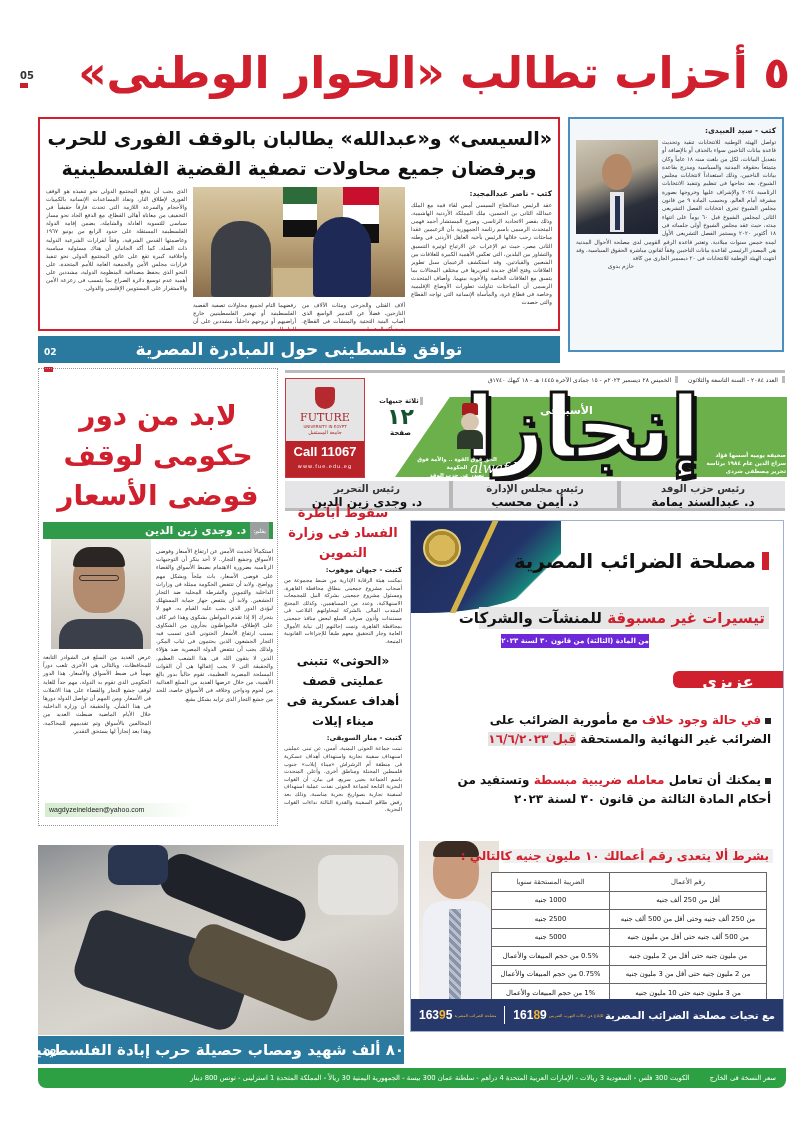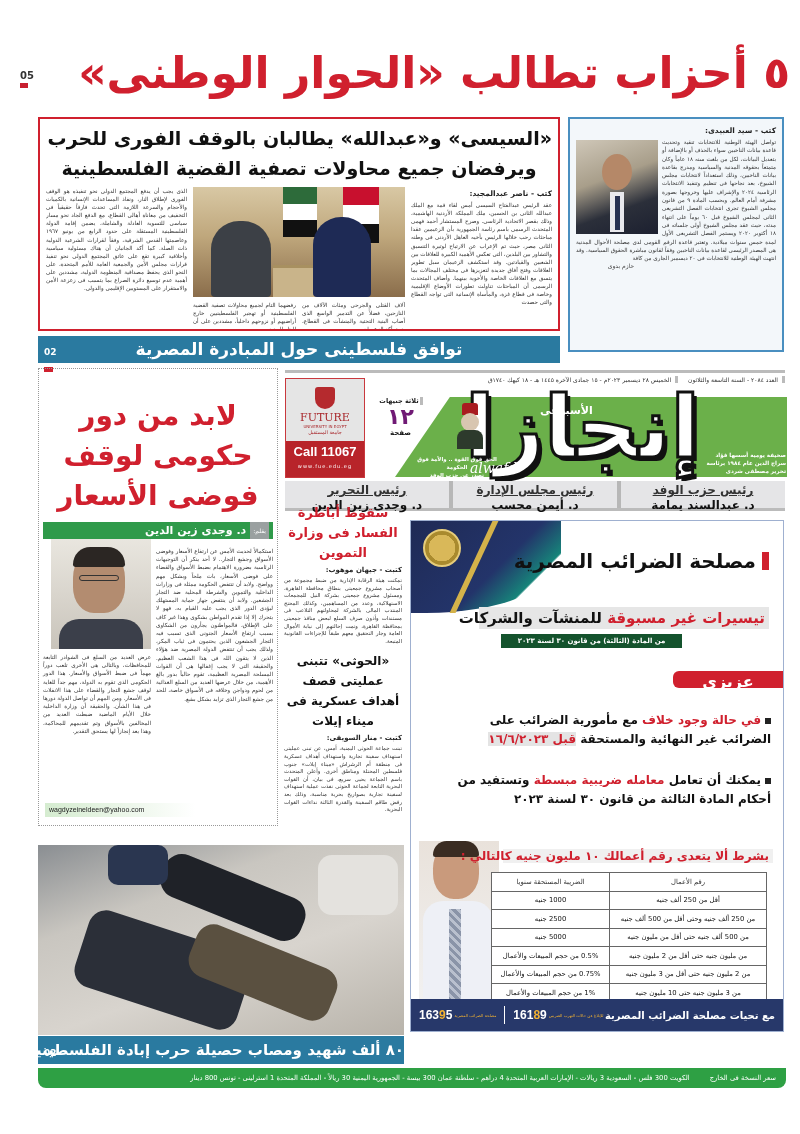--- a/index.html
+++ b/index.html
@@ -79,37 +79,37 @@
   .logo-latin { left: 470px; top: 460px; font-size: 14px; font-style: italic; color: #fff; font-family: "DejaVu Serif", serif; direction: ltr; }
   .weekly { left: 540px; top: 404px; font-size: 11px; color: #fff; font-weight: bold; }
   .mast-tagline { left: 702px; top: 451px; width: 84px; font-size: 5.6px; line-height: 8px; color: #fff; font-weight: bold; text-align: right; }
   .saad-portrait { left: 455px; top: 403px; width: 30px; height: 46px; }
   .saad-portrait .fez { position:absolute; left:7px; top:0; width:16px; height:12px; background:#a81c20; border-radius:3px 3px 0 0; }
   .saad-portrait .face { position:absolute; left:6px; top:10px; width:18px; height:18px; border-radius:50%; background:#d8c6b0; }
   .saad-portrait .coat { position:absolute; left:2px; top:27px; width:26px; height:19px; background:#2d3a2c; border-radius:8px 8px 0 0; }
   .saad-slogan { left: 412px; top: 455px; width: 90px; font-size: 5.4px; line-height: 8px; color: #fff; text-align: center; font-weight: bold; }
   .price-box { left: 378px; top: 397px; width: 45px; text-align: center; }
   .price-label { font-size: 6.5px; color: #222; font-weight: bold; border-right: 3px solid #bbb; }
-  .pages-num { font-size: 22px; font-weight: bold; color: #701a75; line-height: 24px; }
+  .pages-num { font-size: 22px; font-weight: bold; color: #14532d; line-height: 24px; }
   .pages-word { font-size: 7px; font-weight: bold; color: #111; }
 
   
   .fue-ad { left: 285px; top: 378px; width: 80px; height: 100px; border: 1px solid #c9383d; background: #e5e5e5; }
   .fue-crest { margin: 8px auto 0; width: 20px; height: 22px; background:#b52a2e; border-radius: 3px 3px 10px 10px; }
   .fue-name { font-family: "DejaVu Serif", serif; font-size: 11px; color: #a8262a; text-align: center; direction: ltr; margin-top: 2px; }
   .fue-sub { font-size: 4px; color: #a8262a; text-align: center; direction: ltr; }
   .fue-call { position: absolute; left: 0; bottom: 0; width: 78px; height: 36px; background: #b8242a; color: #fff; text-align: center; direction: ltr; }
   .fue-call .num { font-size: 13px; font-weight: bold; line-height: 22px; font-family: "Liberation Sans", sans-serif; }
   .fue-call .url { font-size: 5px; letter-spacing: 1px; }
 
   
   .staff-row { left: 285px; top: 481px; width: 500px; height: 30px; background: #e5e5e7; display: flex; border-bottom: 3px solid #bbb; }
   .staff-cell { flex: 1; text-align: center; border-right: 4px solid #b7b7b7; padding-top: 2px; }
   .staff-cell:first-child { border-right: none; }
-  .staff-role { font-size: 12px; color: #333; font-weight: bold; text-decoration: underline; }
+  .staff-role { font-size: 10px; color: #333; font-weight: bold; }
   .staff-name { font-size: 12px; color: #111; font-weight: bold; line-height: 16px; }
 
   
   .opinion-box { left: 38px; top: 368px; width: 240px; height: 458px; border: 1px dotted #999; padding: 4px; overflow: hidden; }
   .opinion-title { font-size: 28px; font-weight: bold; color: #d0202e; text-align: center; line-height: 40px; margin-top: 23px; }
   .opinion-author-bar { margin-top: 6px; height: 17px; background: #2f9a4a; color: #fff; display: flex; align-items: center; justify-content: flex-start; padding-right: 4px; }
   .opinion-author-bar .by { background: #9aa0a0; font-size: 6px; padding: 0 3px; height: 17px; line-height: 17px; margin-left: 4px; }
   .opinion-author-bar .name { font-size: 11px; font-weight: bold; }
   .opinion-body { display: flex; gap: 5px; margin-top: 0; }
   .opinion-col-r { flex: 1; }
@@ -134,21 +134,21 @@
   .tax-swoosh { position: absolute; left: 0; top: 0; width: 150px; height: 92px;
     background: linear-gradient(135deg,#1f2a55 0%,#23346a 55%, #17847a 75%, #fff 76%);
     border-bottom-right-radius: 90% 60%; }
   .tax-gold-line { position:absolute; left: 60px; top: 0; width: 6px; height: 92px; background: #d4b24a; transform: skewX(-25deg); }
   .tax-seal { position:absolute; left: 12px; top: 8px; width: 38px; height: 38px; border-radius: 50%;
     background: radial-gradient(circle,#d9b859 0 55%, #a98a2e 56% 100%); border: 2px solid #e6cc7a; }
   .tax-title { position:absolute; right: 14px; top: 28px; font-size: 20px; font-weight: bold; color: #111; display:flex; align-items:center; gap:6px; }
   .tax-title .mark { width: 7px; height: 18px; background: #d0202e; }
   .tax-sub { position:absolute; right: 14px; top: 86px; width: 290px; background: #e6e6e6; font-size: 15px; font-weight: bold; color: #111; text-align: right; padding: 2px 4px; white-space: nowrap; }
   .tax-sub .red { color: #d0202e; }
-  .tax-law-badge { position:absolute; left: 90px; top: 113px; width: 181px; height: 14px; background: #14532d; color:#fff; font-size: 7px; font-weight: bold; text-align:center; line-height: 14px; }
+  .tax-law-badge { position:absolute; left: 90px; top: 113px; width: 148px; height: 14px; background: #6d28d9; color:#fff; font-size: 7px; font-weight: bold; text-align:center; line-height: 14px; }
   .tax-dear { position:absolute; right: 0; top: 150px; width: 110px; height: 17px; background: #d0202e; color:#fff; font-size: 16px; font-weight: bold; border-radius: 6px 0 0 6px; text-align:center; line-height: 22px; }
   .tax-bullet { position:absolute; right: 12px; width: 330px; font-size: 12px; font-weight: bold; color: #111; line-height: 19px; text-align: right; }
   .tax-bullet .sq { display:inline-block; width:6px; height:6px; background:#222; margin-left: 4px; vertical-align: middle; }
   .tax-bullet .red { color: #d0202e; }
   .tax-bullet .hl { background: #e4e4e4; }
   .tax-cond { position:absolute; right: 10px; top: 328px; width: 270px; font-size: 12px; font-weight: bold; color: #d0202e; background: #f0f0f0; text-align: right; padding: 0 4px; white-space: nowrap; }
   .tax-man { position:absolute; left: 8px; top: 320px; width: 80px; height: 170px;
     background: linear-gradient(180deg,#e9e2db 0%, #f2f2f2 100%); }
   .tax-man .head { position:absolute; left: 14px; top: 2px; width: 46px; height: 56px; border-radius: 45%; background: #c99a7c; }
   .tax-man .hair { position:absolute; left: 14px; top: 0; width: 46px; height: 16px; border-radius: 24px 24px 4px 4px; background:#3a2c22; }

